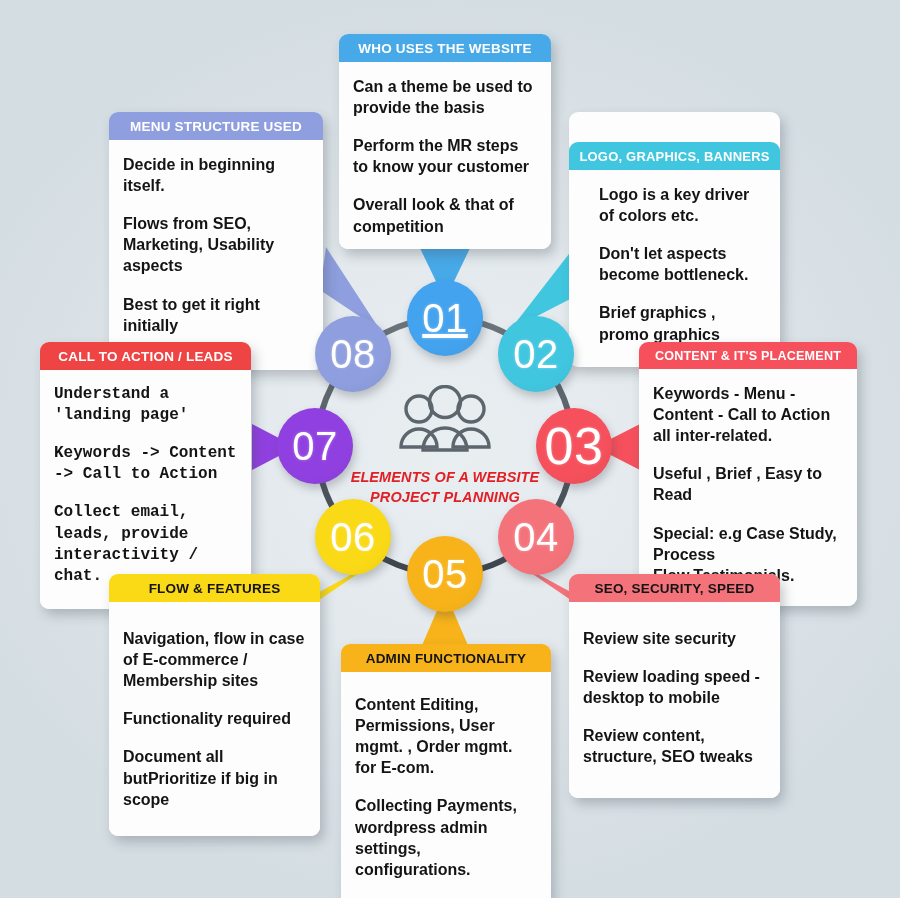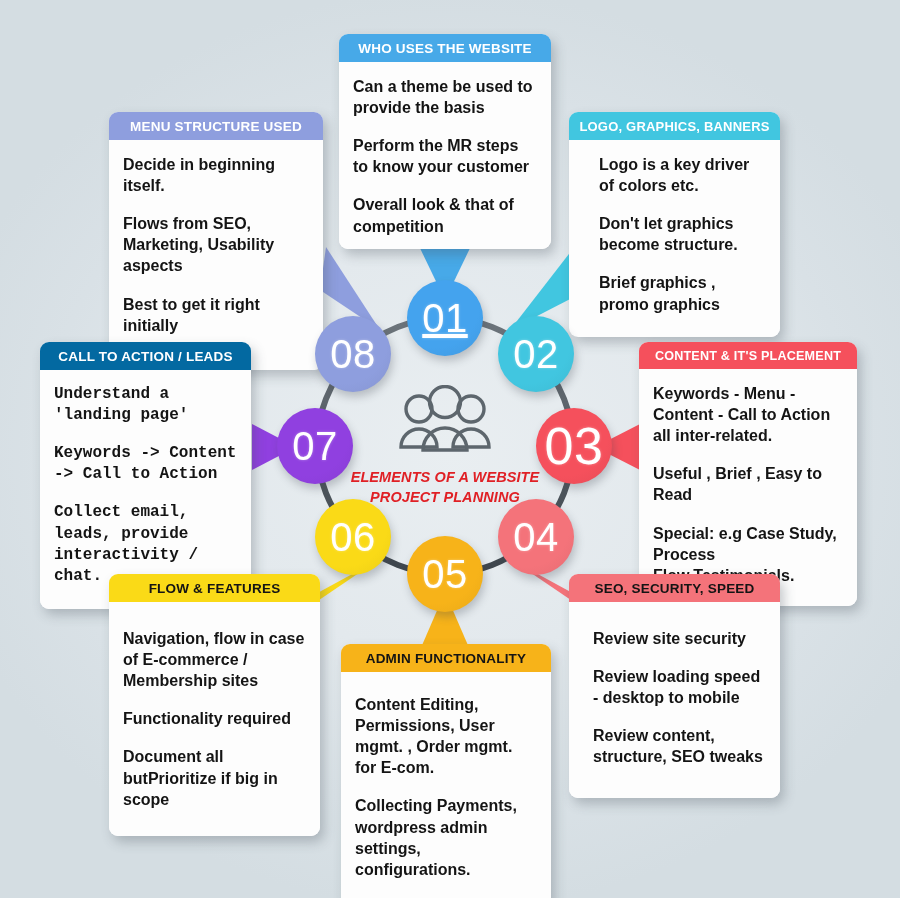--- a/index.html
+++ b/index.html
@@ -158,57 +158,57 @@
       <span>MENU STRUCTURE USED</span>
     </div>
     <div class="card-body" style="padding-bottom:34px;">
       <p>Decide in beginning itself.</p>
       <p>Flows from SEO, Marketing, Usability aspects</p>
       <p> Best to get it right initially</p>
     </div>
   </div>
 
   <div class="card" style="left:569px; top:112px; width:211px;">
-    <div class="card-head" style="background:#41c6e0; color:#ffffff; font-size:13px;">
+    <div class="card-head" style="background:#41c6e0; color:#ffffff; font-size:13px;margin-top:30px;">
       <span>LOGO, GRAPHICS, BANNERS</span>
     </div>
     <div class="card-body" style="padding-bottom:22px;margin-left:16px;">
       <p>Logo is a key driver of colors etc.</p>
-      <p>Don't let graphics become structure.</p>
+      <p>Don't let aspects become bottleneck.</p>
       <p>Brief graphics , promo graphics</p>
     </div>
   </div>
 
   <div class="card" style="left:639px; top:342px; width:218px;">
     <div class="card-head" style="background:#f5505c; color:#ffffff; font-size:12.6px;">
       <span>CONTENT &amp; IT'S PLACEMENT</span>
     </div>
     <div class="card-body" style="padding-bottom:20px;">
       <p>Keywords - Menu - Content - Call to Action  all inter-related.</p>
       <p>Useful , Brief , Easy to Read</p>
       <p>Special: e.g Case Study, Process Flow,Testimonials.</p>
     </div>
   </div>
 
   <div class="card" style="left:40px; top:342px; width:211px;">
-    <div class="card-head" style="background:#0369a1; color:#ffffff;text-align:center;">
+    <div class="card-head" style="background:#ef4444; color:#ffffff;text-align:center;">
       <span>CALL TO ACTION / LEADS</span>
     </div>
     <div class="card-body" style="padding-bottom:22px;font-family:Liberation Mono, monospace;">
       <p>Understand a 'landing page'</p>
       <p>Keywords -&gt; Content -&gt; Call to Action</p>
       <p>Collect email, leads, provide interactivity / chat.</p>
     </div>
   </div>
 
   <div class="card" style="left:569px; top:574px; width:211px;">
     <div class="card-head" style="background:#f4737a; color:#141414;">
       <span>SEO,  SECURITY, SPEED</span>
     </div>
-    <div class="card-body" style="padding:26px 14px 30px 24px;">
+    <div class="card-body" style="padding:26px 14px 30px 14px;">
       <p>Review site security</p>
       <p>Review loading speed - desktop to mobile</p>
       <p>Review content, structure, SEO tweaks</p>
     </div>
   </div>
 
   <div class="card" style="left:109px; top:574px; width:211px;">
     <div class="card-head" style="background:#fada17; color:#141414;">
       <span>FLOW &amp; FEATURES</span>
     </div>

